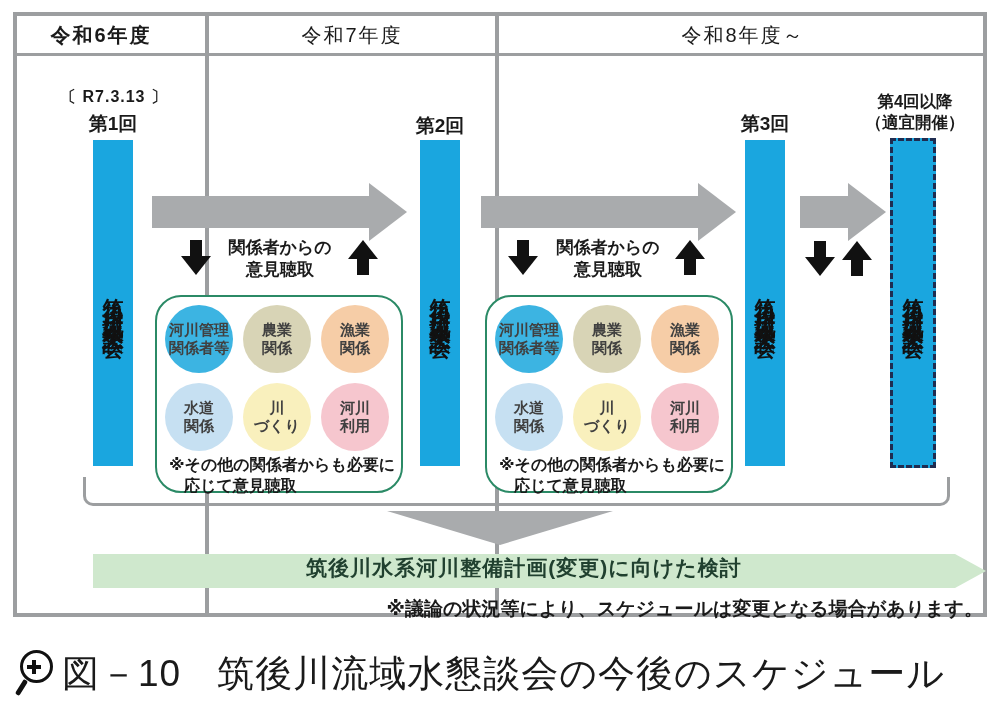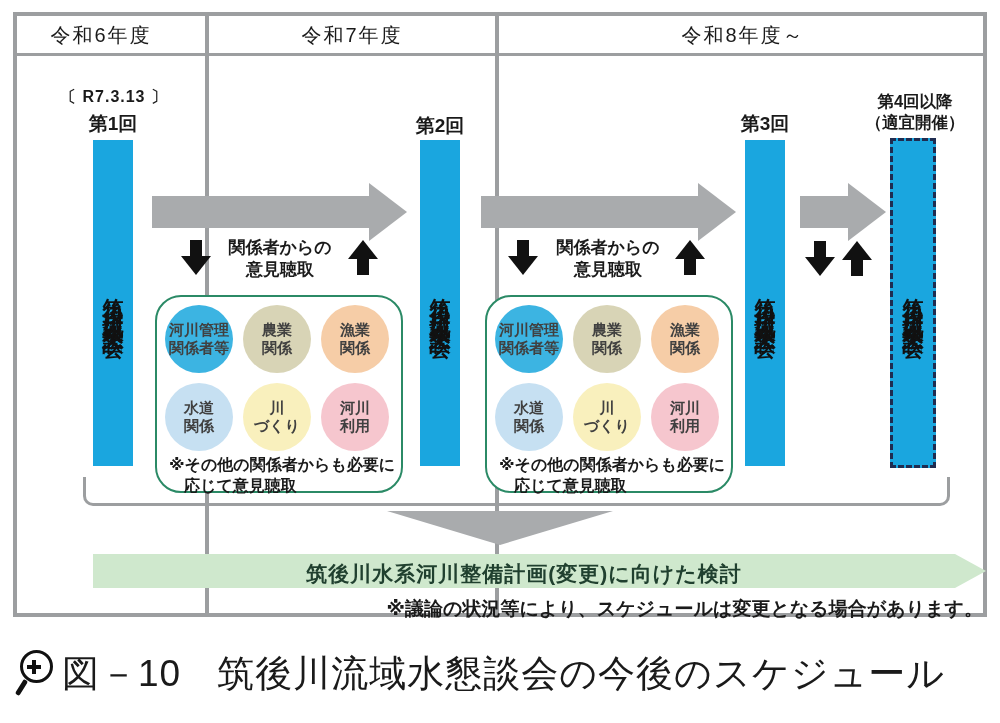--- a/index.html
+++ b/index.html
@@ -6,21 +6,21 @@
   .stage{position:relative;width:1000px;height:723px;background:#fff;overflow:hidden;
          font-family:"Liberation Sans","DejaVu Sans",sans-serif;color:#1a1a1a;}
 
   
   .frame{position:absolute;left:13px;top:12px;width:974px;height:605px;
          box-sizing:border-box;border:4px solid #9c9ea0;background:transparent;z-index:0;}
   .header-sep{position:absolute;left:13px;top:53px;width:974px;height:3px;background:#9c9ea0;z-index:1;}
   .vline{position:absolute;top:12px;width:4px;height:605px;background:#9c9ea0;z-index:1;}
   .v1{left:205px;} .v2{left:495px;}
   .hlabel{position:absolute;top:22px;font-size:20px;font-weight:500;letter-spacing:2px;text-align:center;}
-  .h1{left:13px;width:176px;} .h2{left:209px;width:286px;} .h3{left:499px;width:488px;}
+  .h1{left:13px;width:176px;font-weight:bold;} .h2{left:209px;width:286px;} .h3{left:499px;width:488px;}
 
   
   .bar{position:absolute;top:140px;width:40px;height:326px;background:#1aa6df;
        display:flex;align-items:center;justify-content:center;z-index:3;}
   .b1{left:93px;} .b2{left:420px;} .b3{left:745px;}
   .b4{left:890px;top:138px;width:46px;height:330px;box-sizing:border-box;border:3px dashed #1f2c50;}
   .vtext{writing-mode:vertical-rl;text-orientation:upright;font-size:21px;letter-spacing:5px;
          font-weight:600;color:#111;}
 
   .blabel{position:absolute;font-size:19px;font-weight:600;text-align:center;z-index:3;}
@@ -71,21 +71,21 @@
   .snote .indent{padding-left:15px;}
 
   
   .bracket{position:absolute;left:83px;top:477px;width:867px;height:29px;box-sizing:border-box;
            border-left:3px solid #9c9ea0;border-right:3px solid #9c9ea0;border-bottom:3px solid #9c9ea0;
            border-radius:0 0 10px 10px;z-index:2;}
   .funnel{position:absolute;left:387px;top:511px;width:0;height:0;
           border-left:113px solid transparent;border-right:113px solid transparent;
           border-top:34px solid #a9abad;z-index:2;}
   .band{position:absolute;left:93px;top:554px;width:862px;height:34px;background:#cfe8cd;
-        display:flex;align-items:flex-end;justify-content:center;z-index:2;}
+        display:flex;align-items:flex-start;justify-content:center;z-index:2;}
   .band-tip{position:absolute;left:955px;top:554px;width:0;height:0;
             border-top:17px solid transparent;border-bottom:17px solid transparent;
             border-left:31px solid #cfe8cd;z-index:2;}
   .band-text{font-size:21px;font-weight:bold;color:#20402f;letter-spacing:1px;position:relative;z-index:3;}
   .schedule-note{position:absolute;right:17px;top:596px;font-size:19px;font-weight:700;z-index:3;}
 
   
   .caption{position:absolute;left:12px;top:642px;height:64px;display:flex;align-items:center;}
   .zoom-icon{position:relative;width:42px;height:56px;flex:0 0 auto;}
   .zi-circle{position:absolute;left:8px;top:4px;width:27px;height:27px;border:3.5px solid #111;

